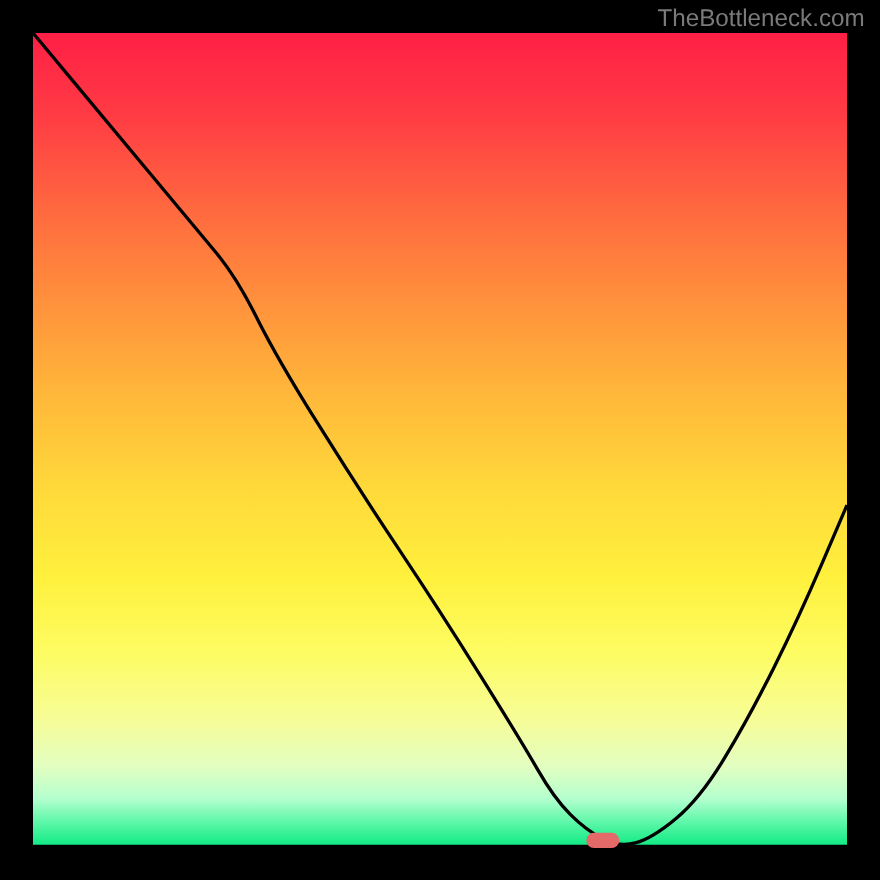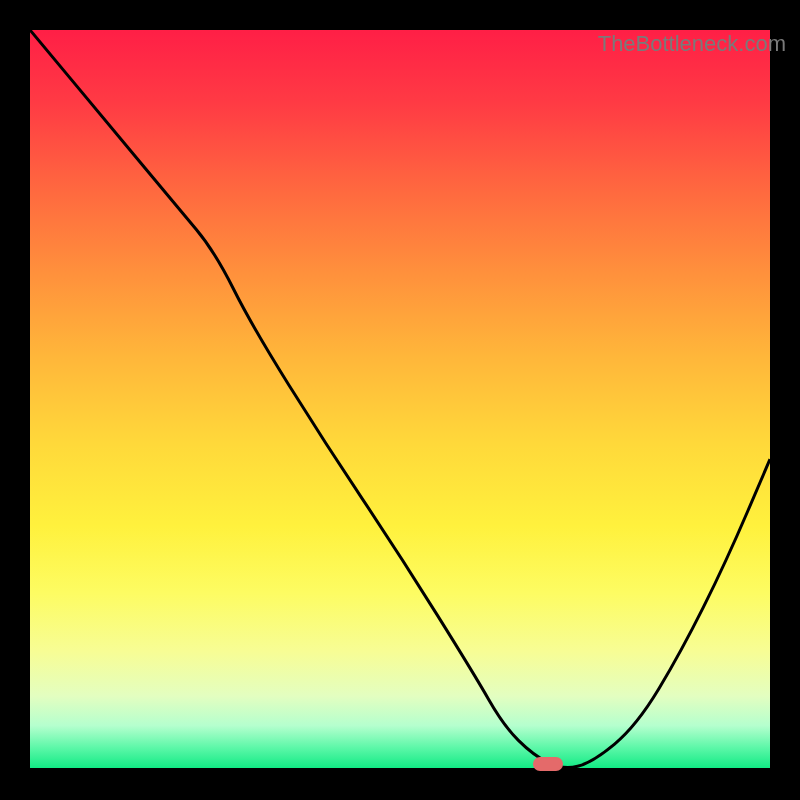--- a/index.html
+++ b/index.html
@@ -12,21 +12,20 @@
     font-family: Arial, sans-serif;
   }
   .watermark {
     position: absolute;
     top: 4px;
     right: 14px;
     color: #7a7a7a;
     font-size: 22px;
     font-weight: 500;
     z-index: 10;
-    margin-top: 27px;
   }
   .frame {
     position: absolute;
     top: 30px;
     left: 30px;
     width: 740px;
     height: 740px;
     background: #000;
   }
   .plot-area {

